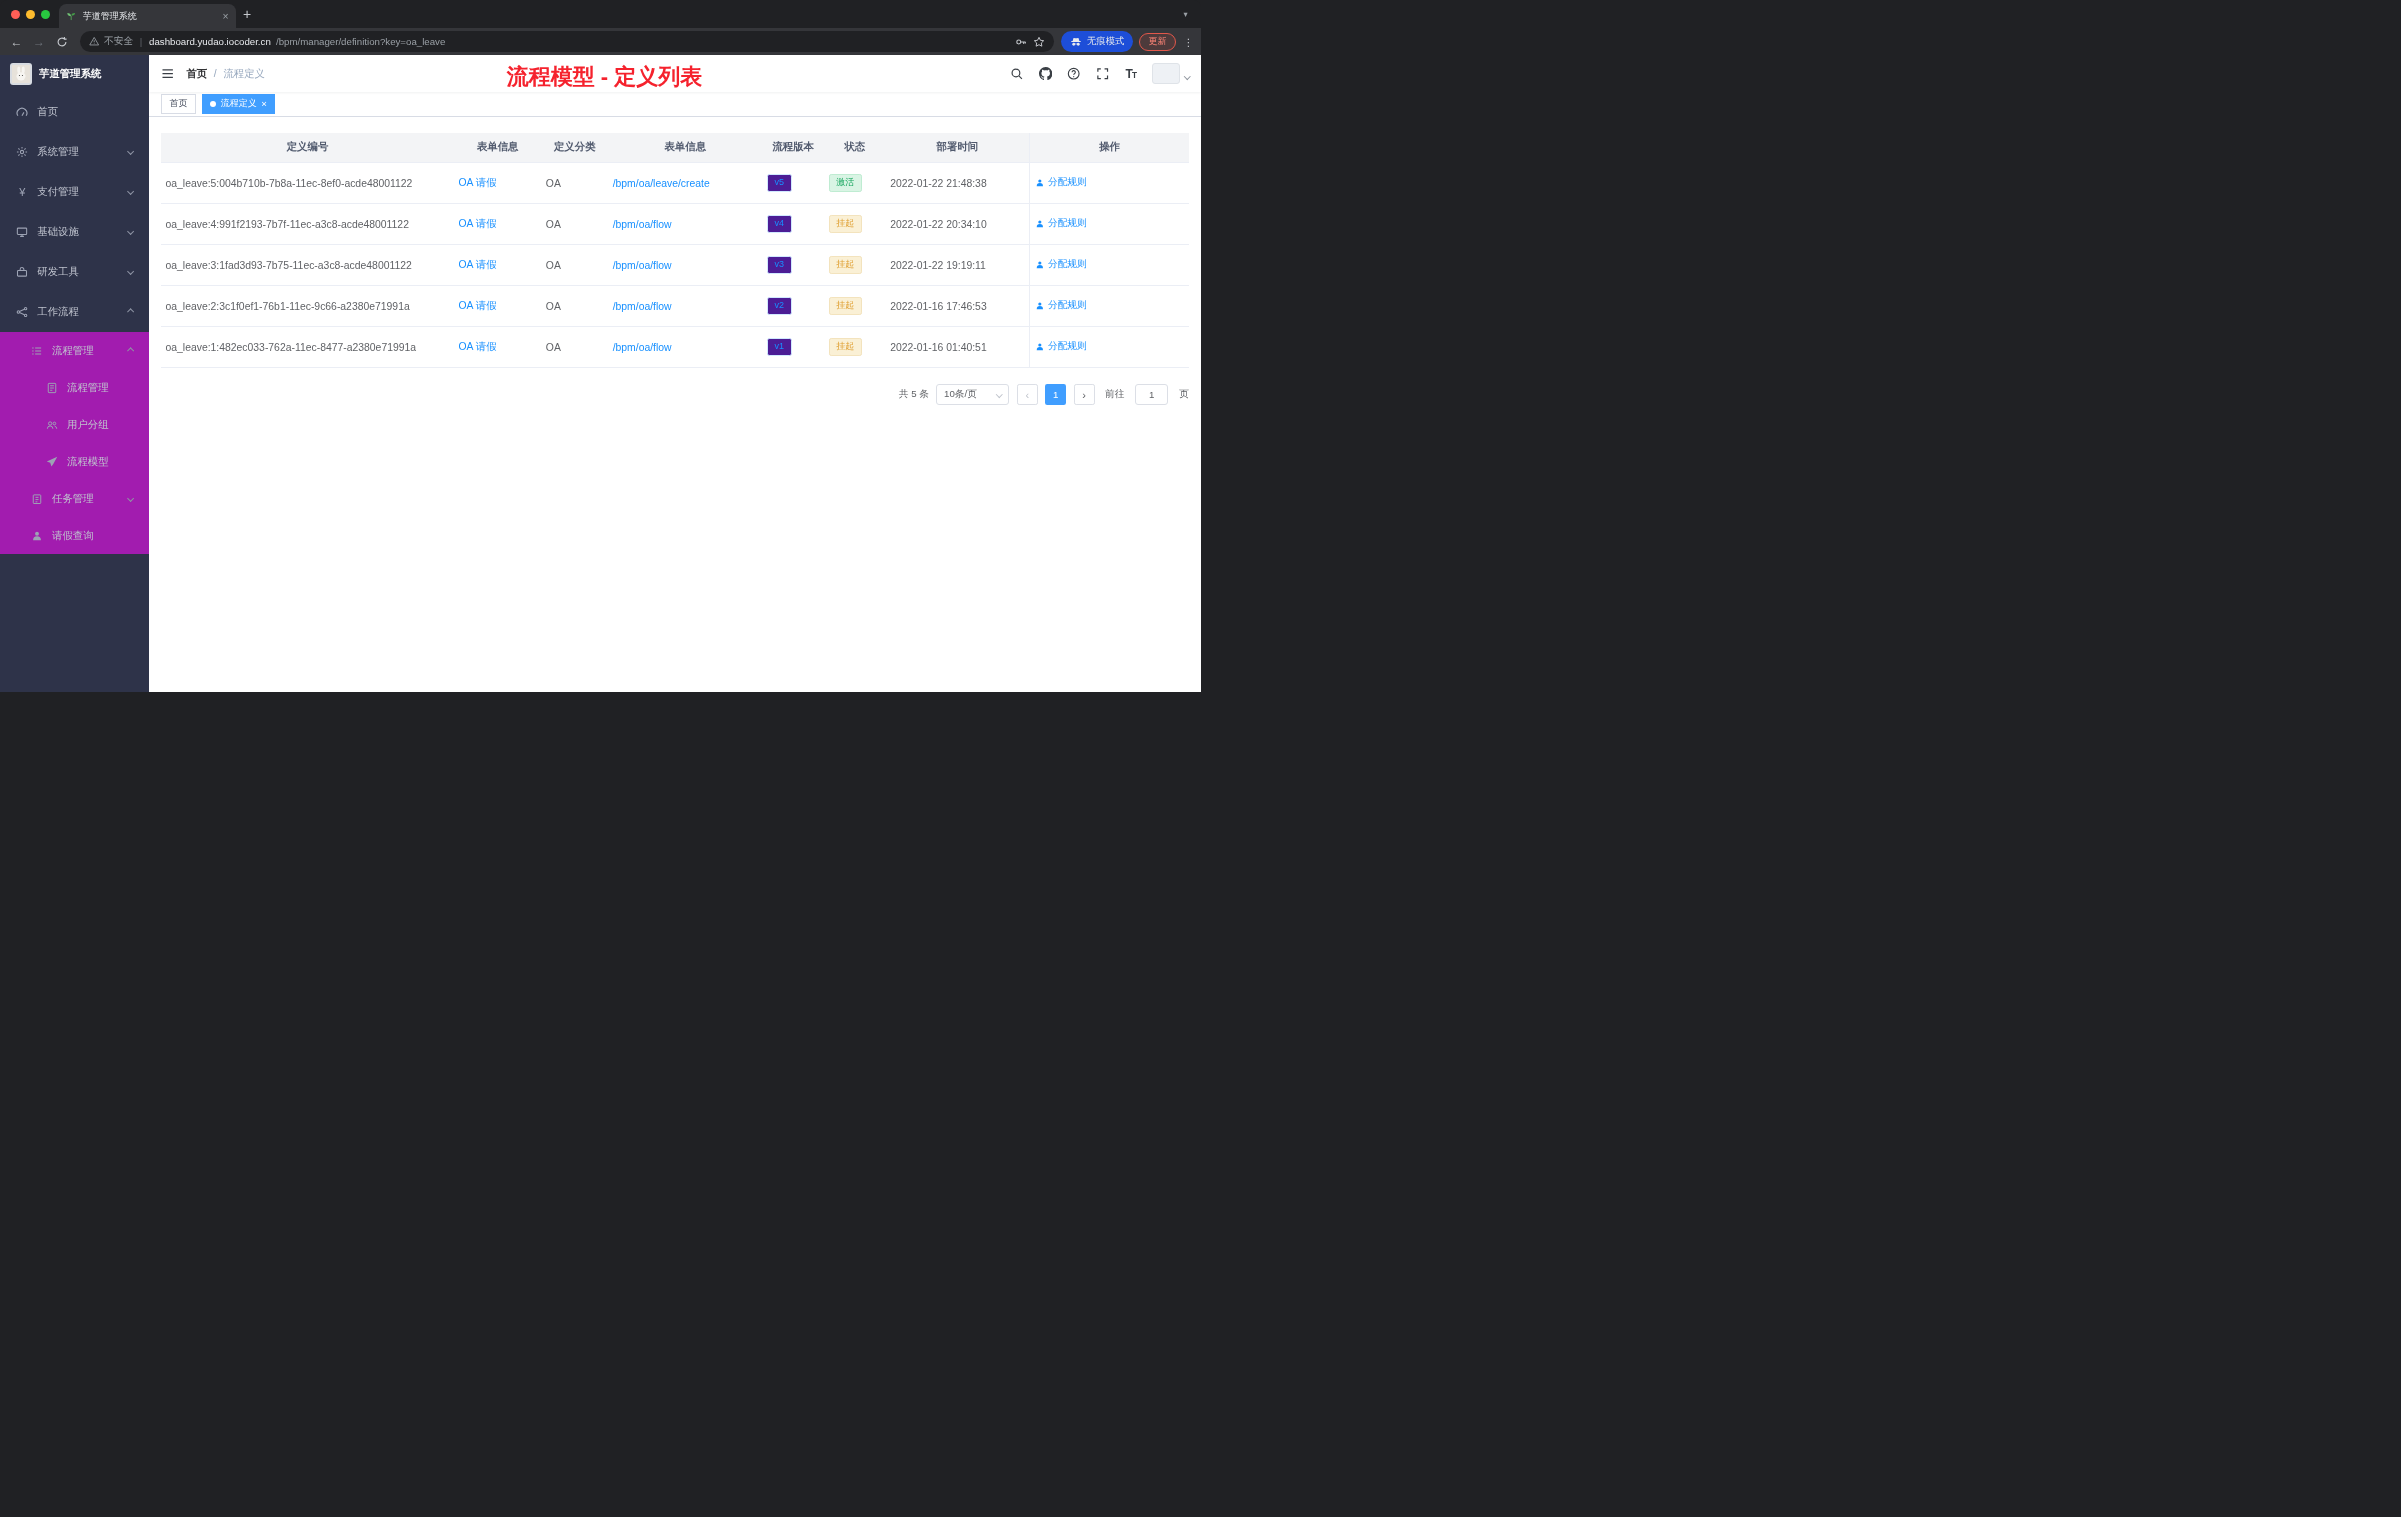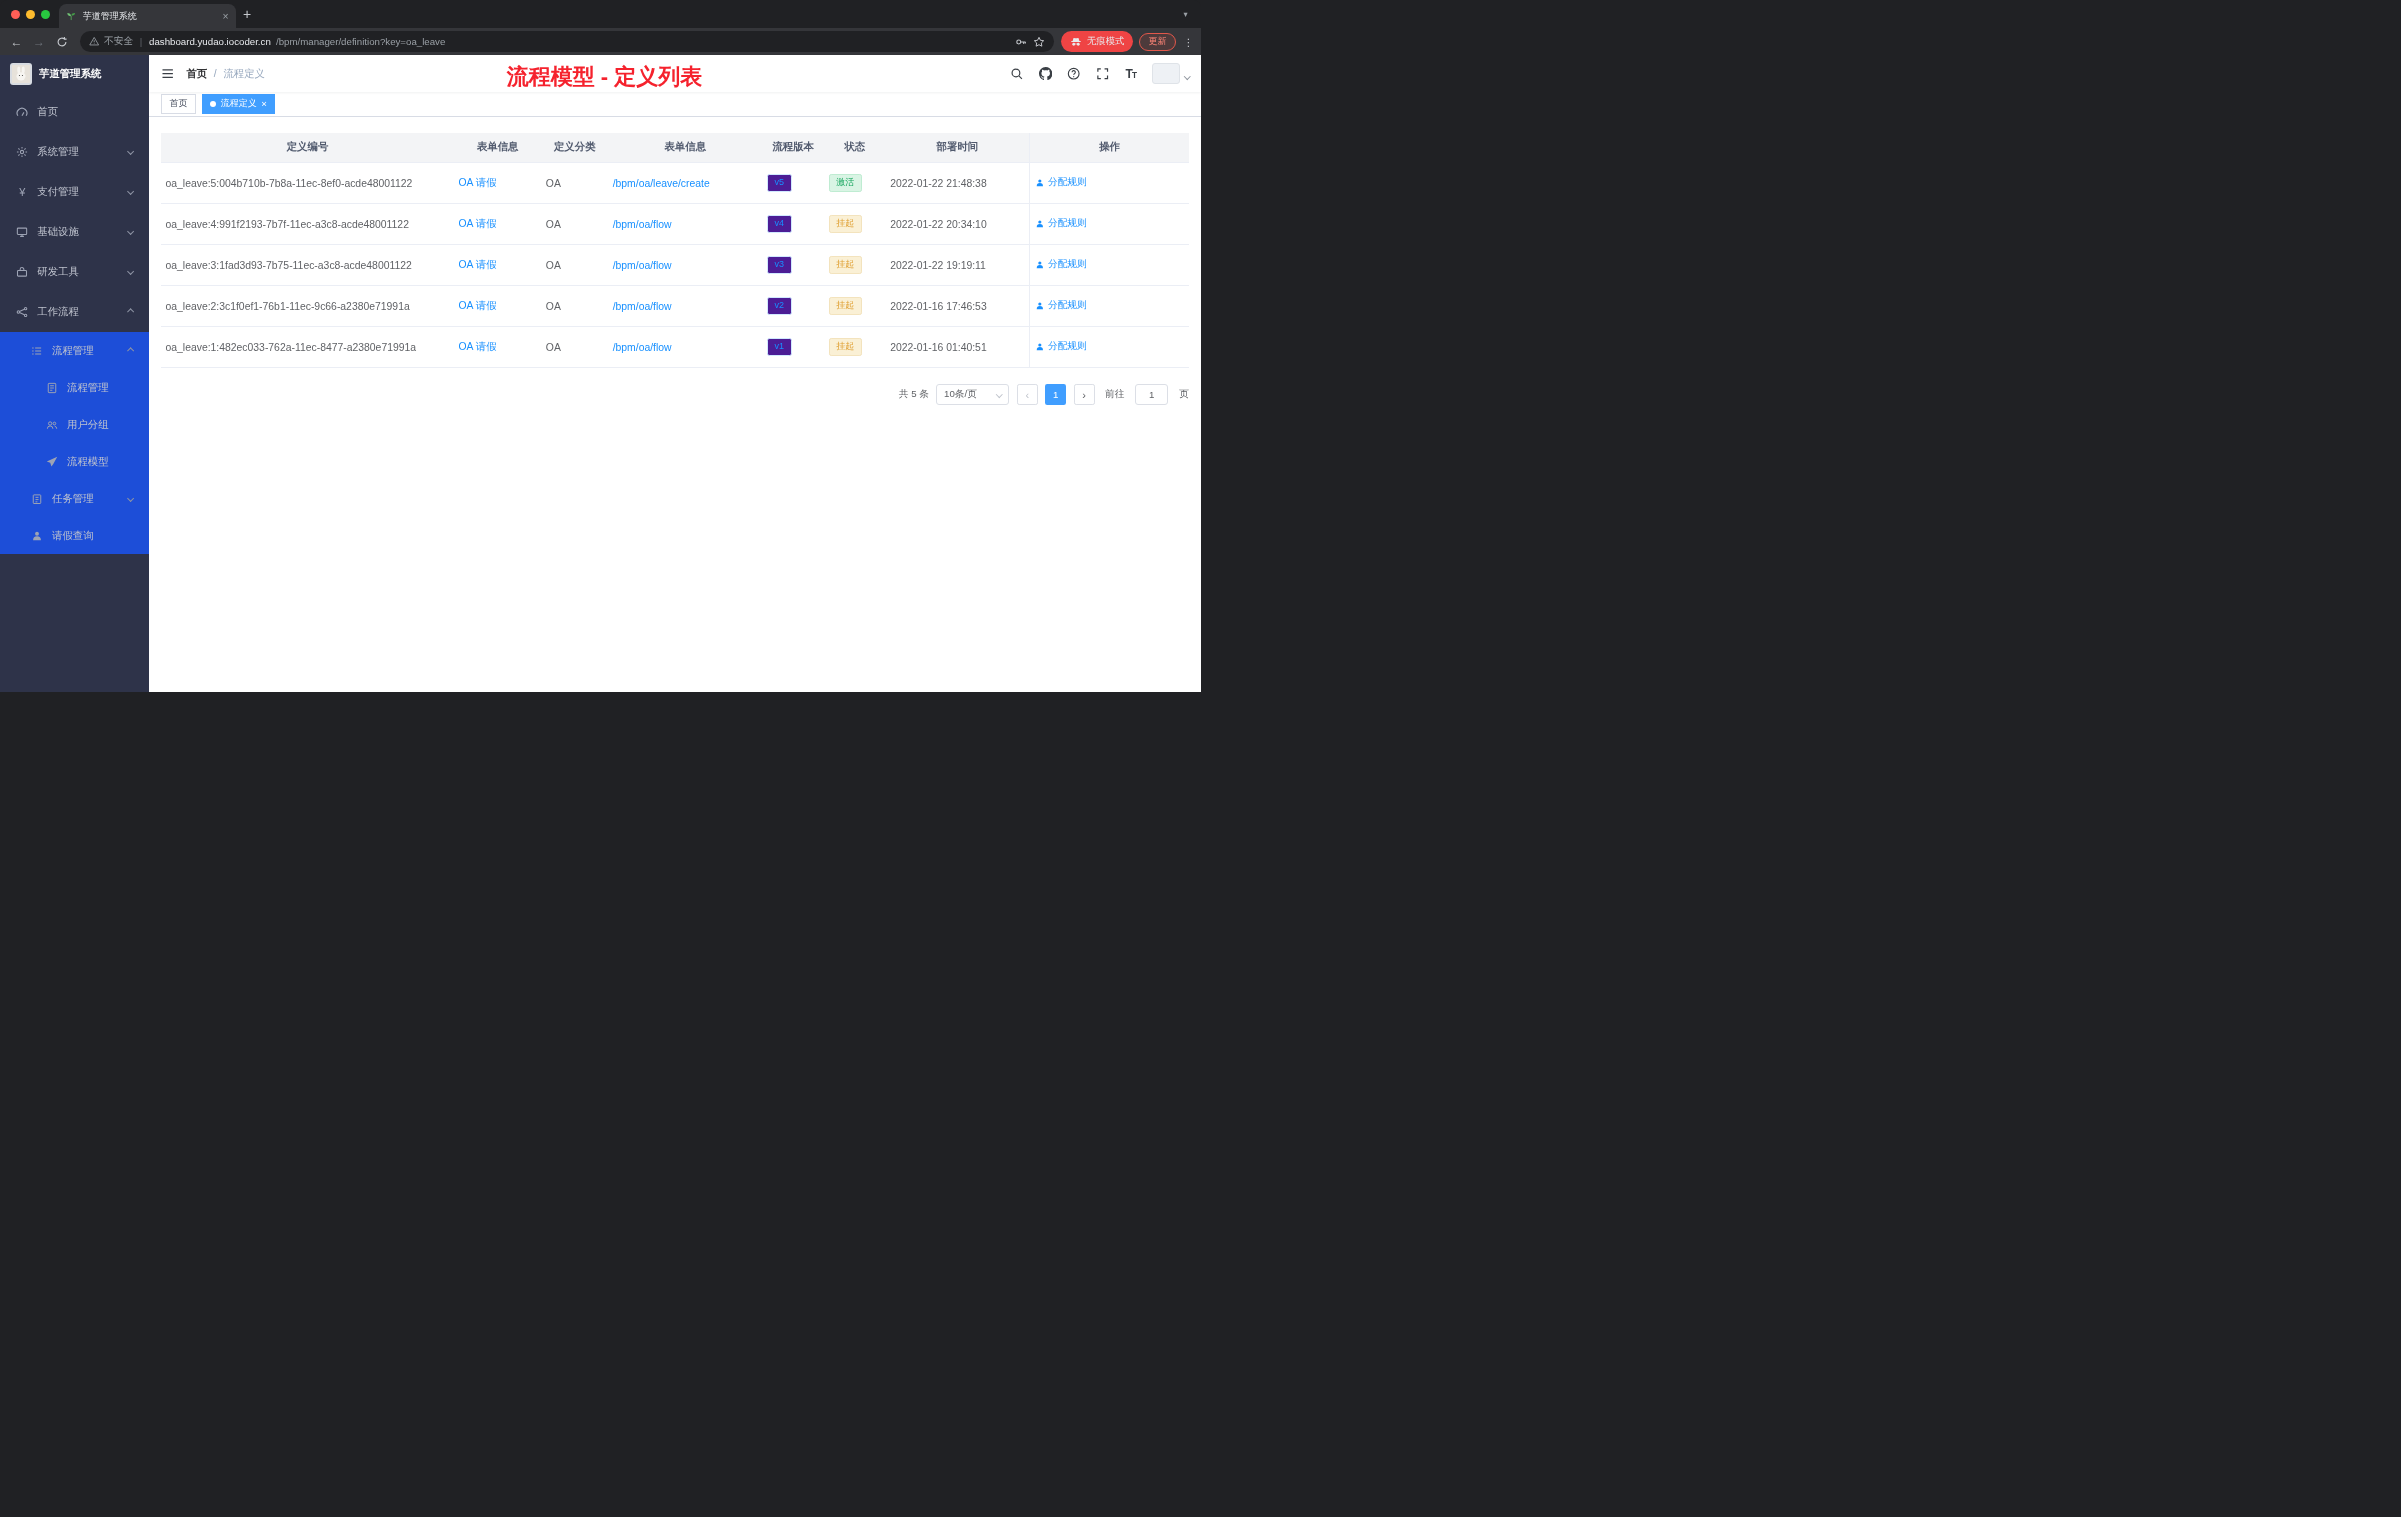--- a/index.html
+++ b/index.html
@@ -23,40 +23,40 @@
   .navbtn{width:21px;height:21px;display:flex;align-items:center;justify-content:center;color:#c6c9ce;font-size:12px}
   .navbtn.dim{color:#6f747b}
   .navbtn svg{width:12px;height:12px}
   .omnibox{flex:1;height:21px;background:#202124;border-radius:10.4px;display:flex;align-items:center;padding:0 9px;margin:0 6px;font-size:9.7px;color:#9aa0a6;gap:5.2px;min-width:0}
   .omnibox .wicon{width:10.4px;height:10.4px;flex:none;color:#9aa0a6}
   .omni-sep{color:#5f6368;padding:0 1.5px}
   .url-host{color:#e8eaed;white-space:nowrap}
   .url-path{color:#9aa0a6;white-space:nowrap;overflow:hidden;text-overflow:ellipsis}
   .omni-spacer{flex:1}
   .omni-ic{width:12px;height:12px;color:#c6c9ce;flex:none}
-  .badge-incog{display:flex;align-items:center;gap:5px;color:#e8eaed;font-size:9.3px;padding:0 9px;height:21px;background:#ef4444;border-radius:10.4px;flex:none}
+  .badge-incog{display:flex;align-items:center;gap:5px;color:#e8eaed;font-size:9.3px;padding:0 9px;height:21px;background:#1d4ed8;border-radius:10.4px;flex:none}
   .badge-incog svg{width:12px;height:12px}
   .update-pill{display:flex;align-items:center;height:18px;padding:0 8.2px;border:0.7px solid #e2574a;border-radius:9px;color:#ff8577;font-size:9px;background:rgba(226,87,74,.14);margin:0 4.5px;flex:none}
   .kebab{color:#c6c9ce;width:13.4px;text-align:center;font-size:10.4px}
 
   
   .app{flex:1;display:flex;min-height:0;background:#fff}
   .sidebar{width:149px;background:#2e3349;color:#bfc3ce;flex:none;display:flex;flex-direction:column}
   .logo{height:37px;display:flex;align-items:center;gap:7.4px;padding-left:9.7px;flex:none}
   .logo-img{width:22px;height:22px;border-radius:3px;background:#d8dce2;display:flex;align-items:center;justify-content:center;overflow:hidden}
   .logo-img svg{width:18px;height:18px}
   .logo-title{color:#fff;font-size:10.4px;font-weight:bold;white-space:nowrap}
   .mi{display:flex;align-items:center;height:40px;font-size:10.4px;cursor:pointer;white-space:nowrap}
   .mi .micon{width:12px;height:12px;margin-right:9px;color:#9da3b4;flex:none;display:flex;align-items:center;justify-content:center}
   .mi .micon svg{width:12px;height:12px}
   .micon.yen{font-size:11px;line-height:12px;color:#9da3b4}
   .mi.l1{padding-left:16.3px}
   .mi.l2{padding-left:31px;height:37px}
   .mi.l3{padding-left:46px;height:37px}
-  .submenu{background:#1d4ed8}
+  .submenu{background:#a21caf}
   .chev{width:5.2px;height:5.2px;border-right:1.1px solid #8d93a3;border-bottom:1.1px solid #8d93a3;margin-left:auto;margin-right:16.3px;flex:none}
   .chev.down{transform:rotate(45deg)}
   .chev.up{transform:rotate(-135deg)}
   .side-fill{flex:1}
 
   
   .main{flex:1;display:flex;flex-direction:column;background:#fff;min-width:0;position:relative}
   .navbar{height:37px;display:flex;align-items:center;padding:0 12px;box-shadow:0 0.7px 3px rgba(0,21,41,.08);position:relative;z-index:2;background:#fff;flex:none}
   .hamburger{color:#3a3f45;margin-right:12px;display:flex}
   .hamburger svg{width:13.4px;height:13.4px}

